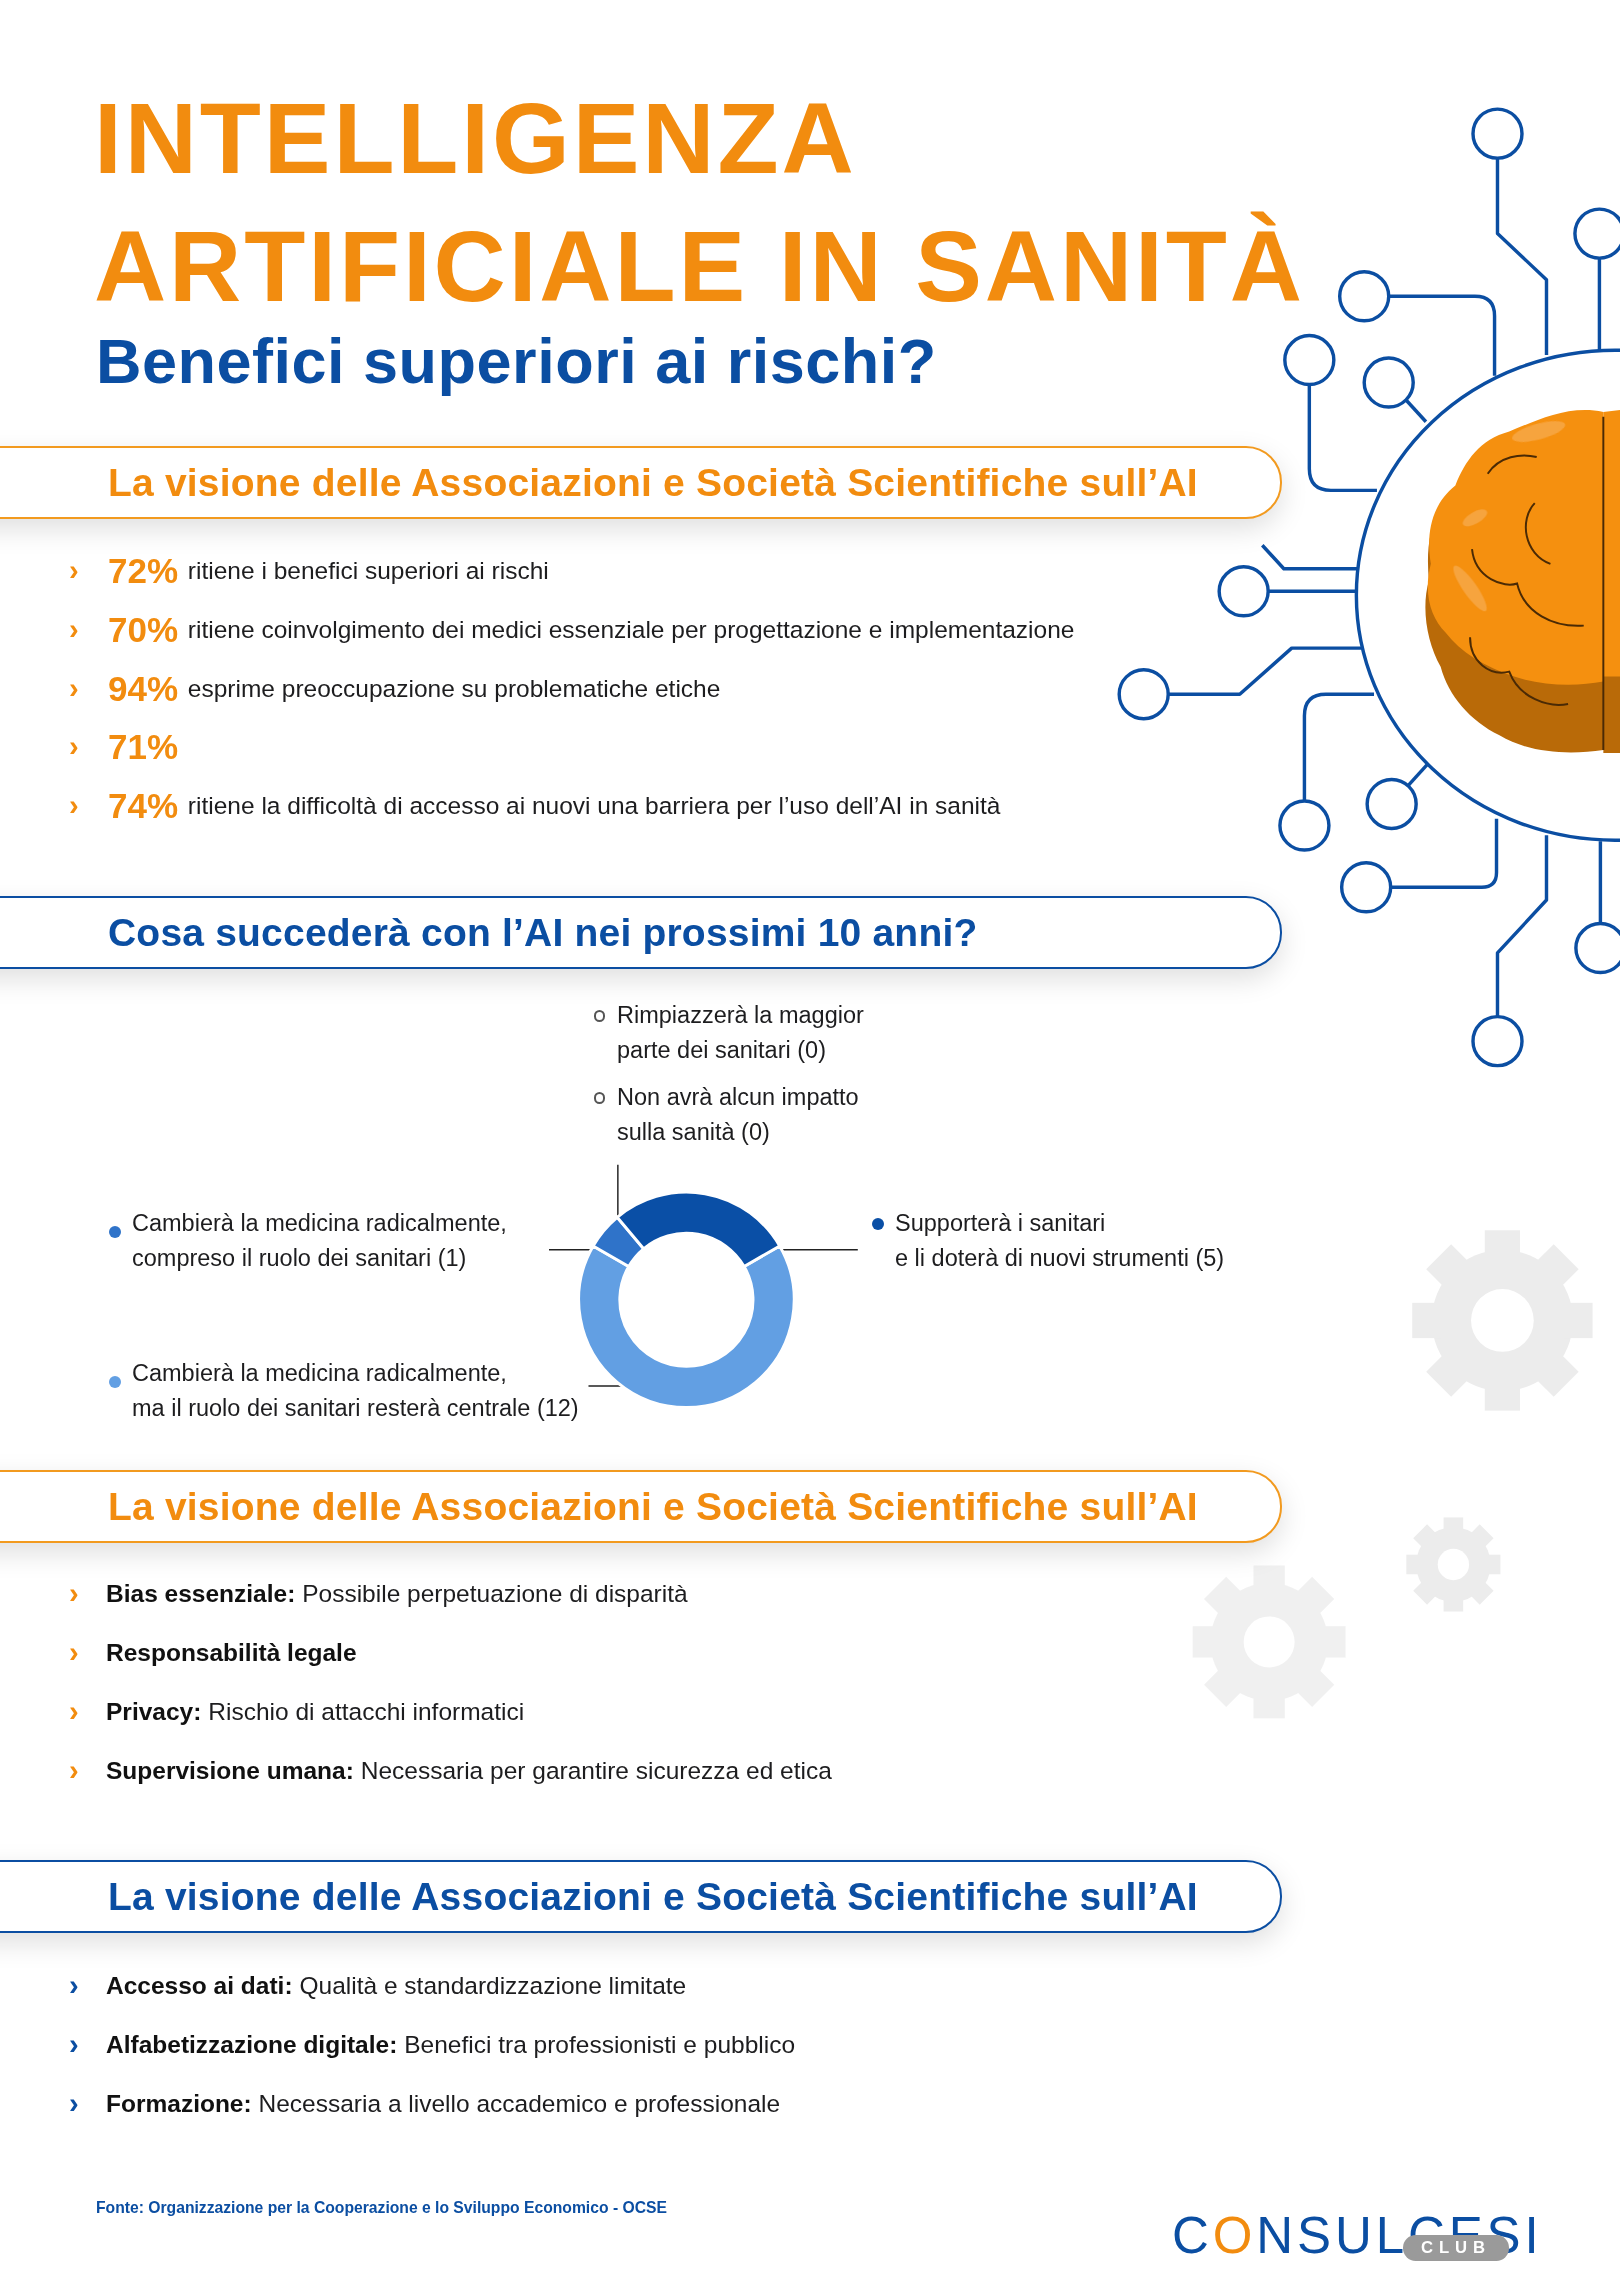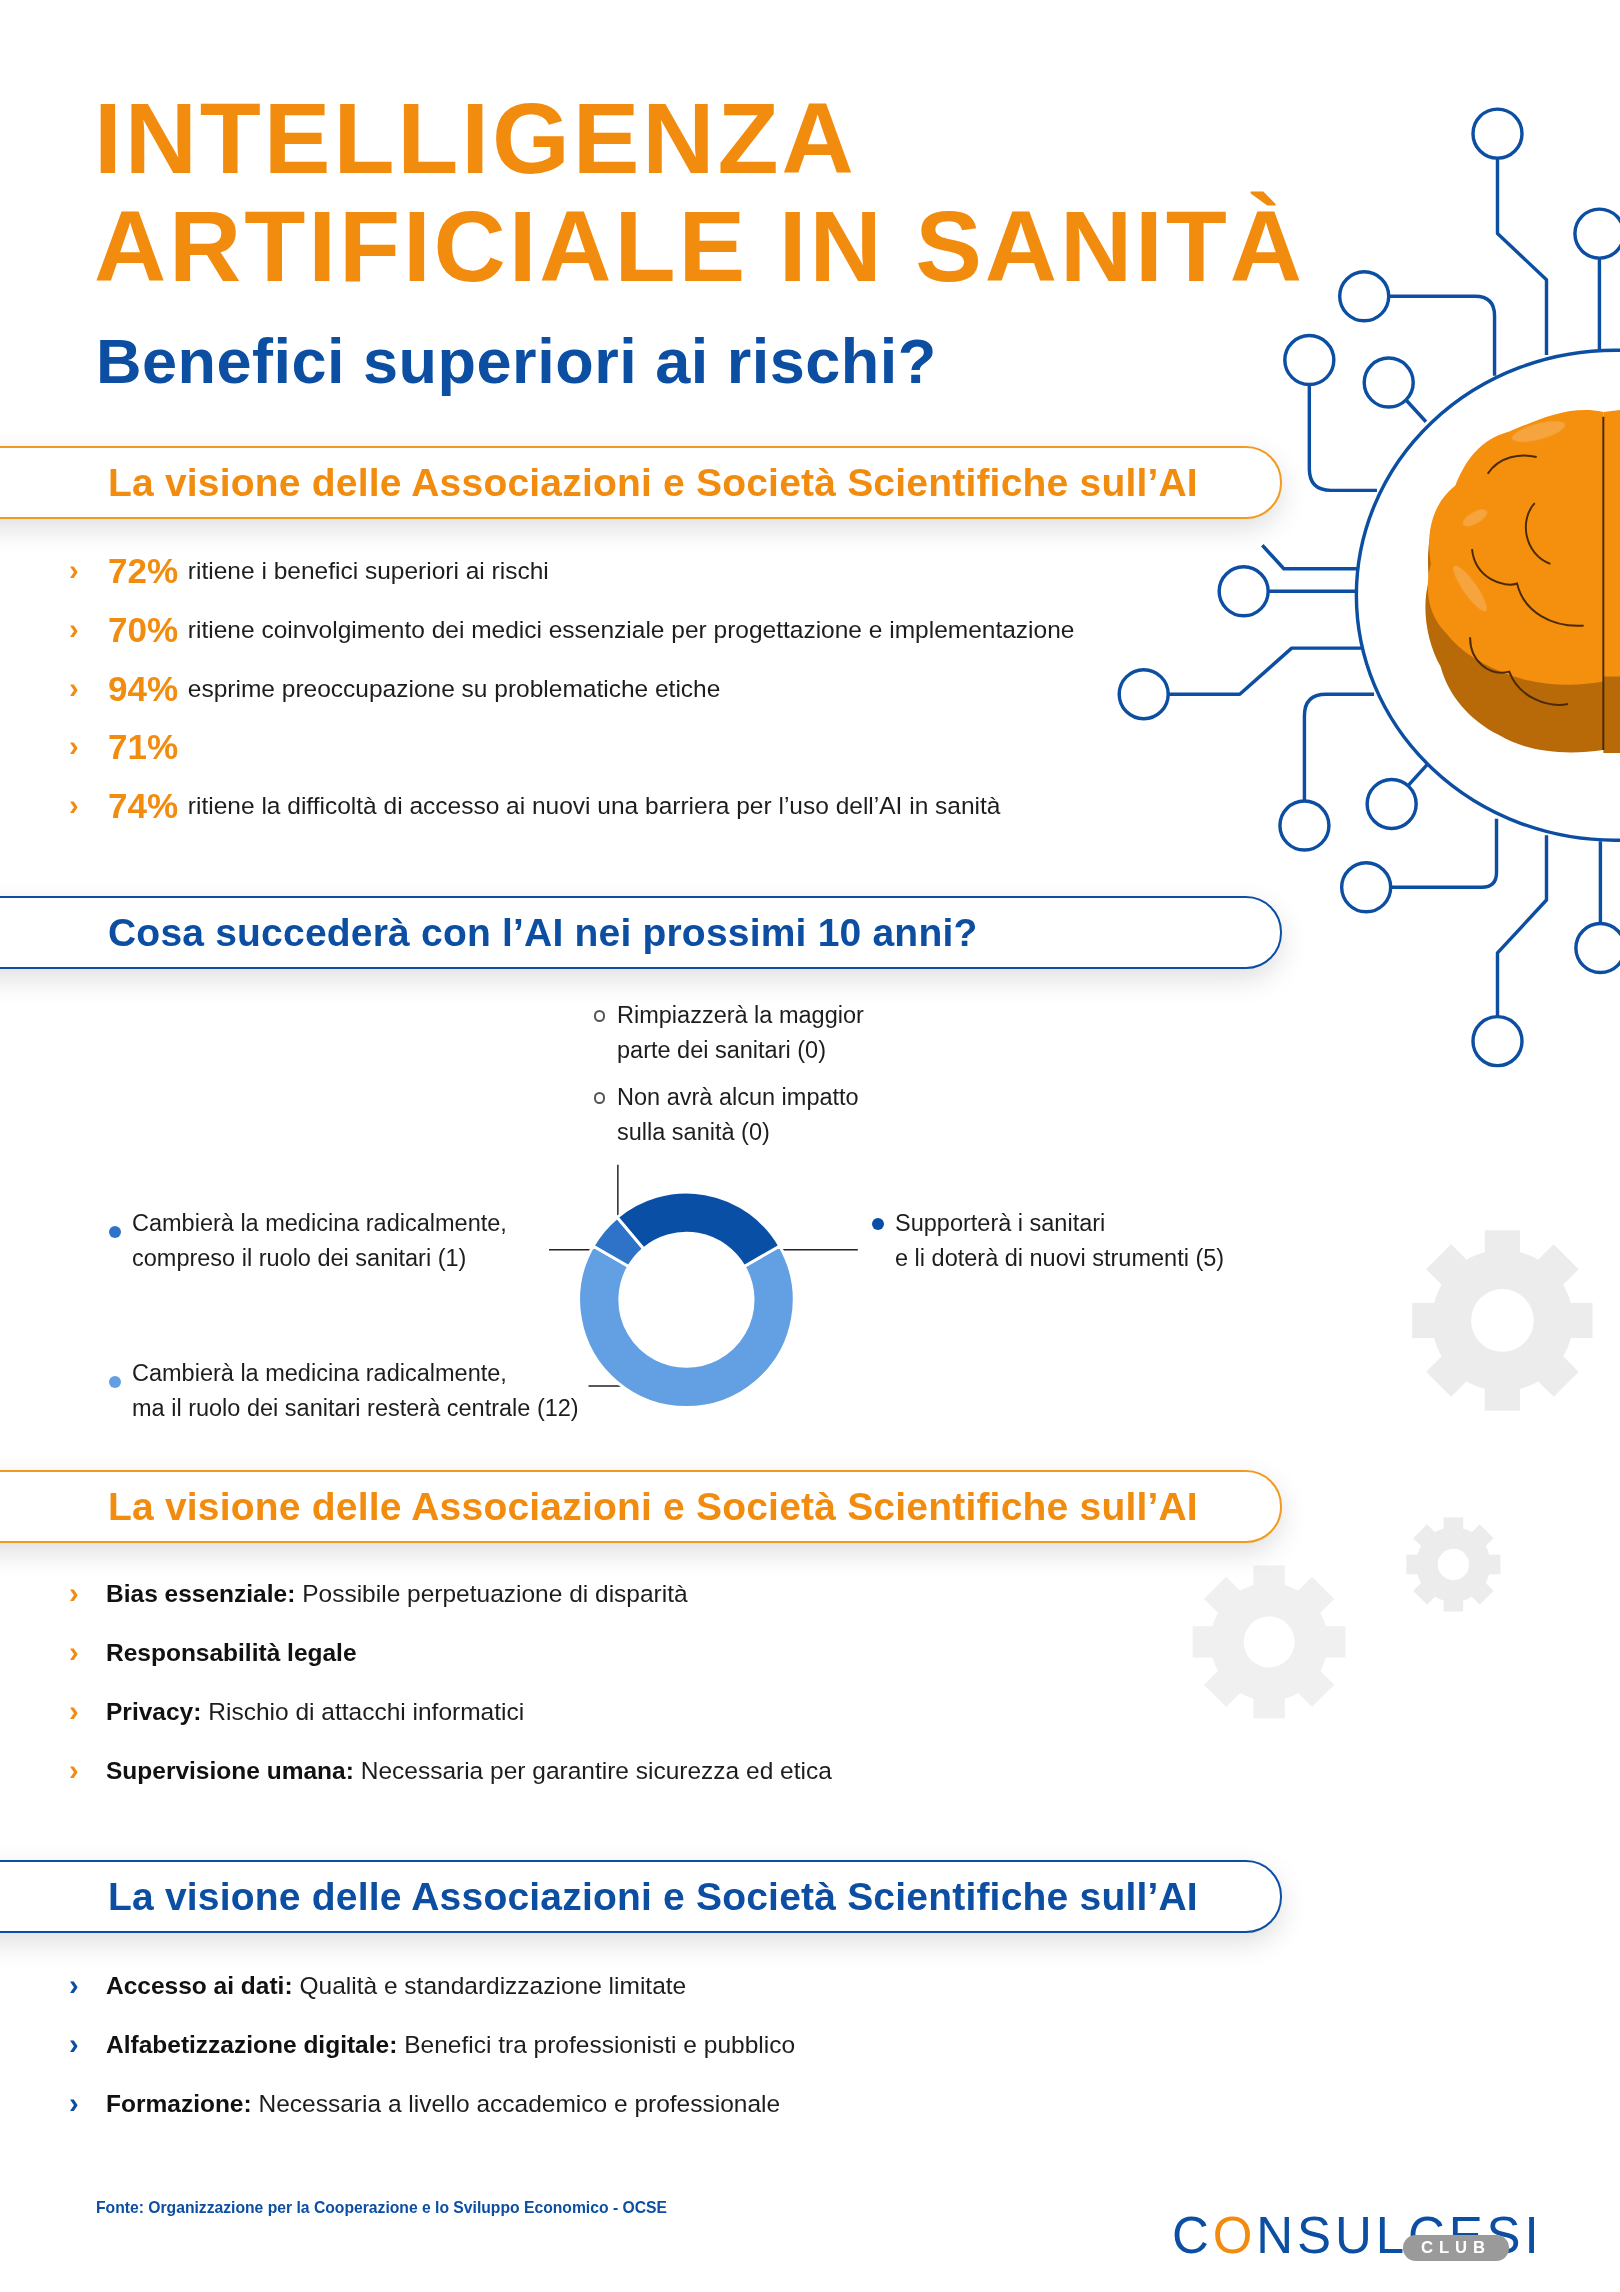--- a/index.html
+++ b/index.html
@@ -3,21 +3,21 @@
 <meta charset="utf-8">
 <style>
   * { margin: 0; padding: 0; box-sizing: border-box; }
   html, body { width: 1620px; height: 2293px; background: #ffffff; overflow: hidden; }
   body { position: relative; font-family: "Liberation Sans", "DejaVu Sans", sans-serif; color: #1d1d1f; }
   .abs { position: absolute; }
   .deco { position: absolute; left: 0; top: 0; width: 1620px; height: 2293px; pointer-events: none; }
 
   .title { left: 94px; font-weight: bold; color: #f28c0f; font-size: 100px; letter-spacing: 2.9px; line-height: 1; white-space: nowrap; }
   .title.l1 { top: 88px; }
-  .title.l2 { top: 196px; }
+  .title.l2 { top: 216px; }
   .subtitle { left: 96px; top: 325px; font-size: 63px; font-weight: bold; color: #0b4ea2; white-space: nowrap; letter-spacing: 0.5px; }
 
   .pill { position: absolute; left: -39px; width: 1321px; height: 73px; background: #ffffff; border: 2.9px solid; border-radius: 0 36px 36px 0; box-shadow: 0 9.8px 27.4px rgba(0,0,0,0.13); display: flex; align-items: center; padding-left: 145px; }
   .pill.orange { border-color: #f29a1f; }
   .pill.blue { border-color: #0b4ea2; }
   .pill-text { font-size: 39px; font-weight: bold; white-space: nowrap; letter-spacing: 0.2px; }
   .pill.orange .pill-text { color: #f28c0f; }
   .pill.blue .pill-text { color: #0b4ea2; }
 
   .row { position: absolute; left: 69px; display: flex; align-items: center; height: 43px; white-space: nowrap; }

